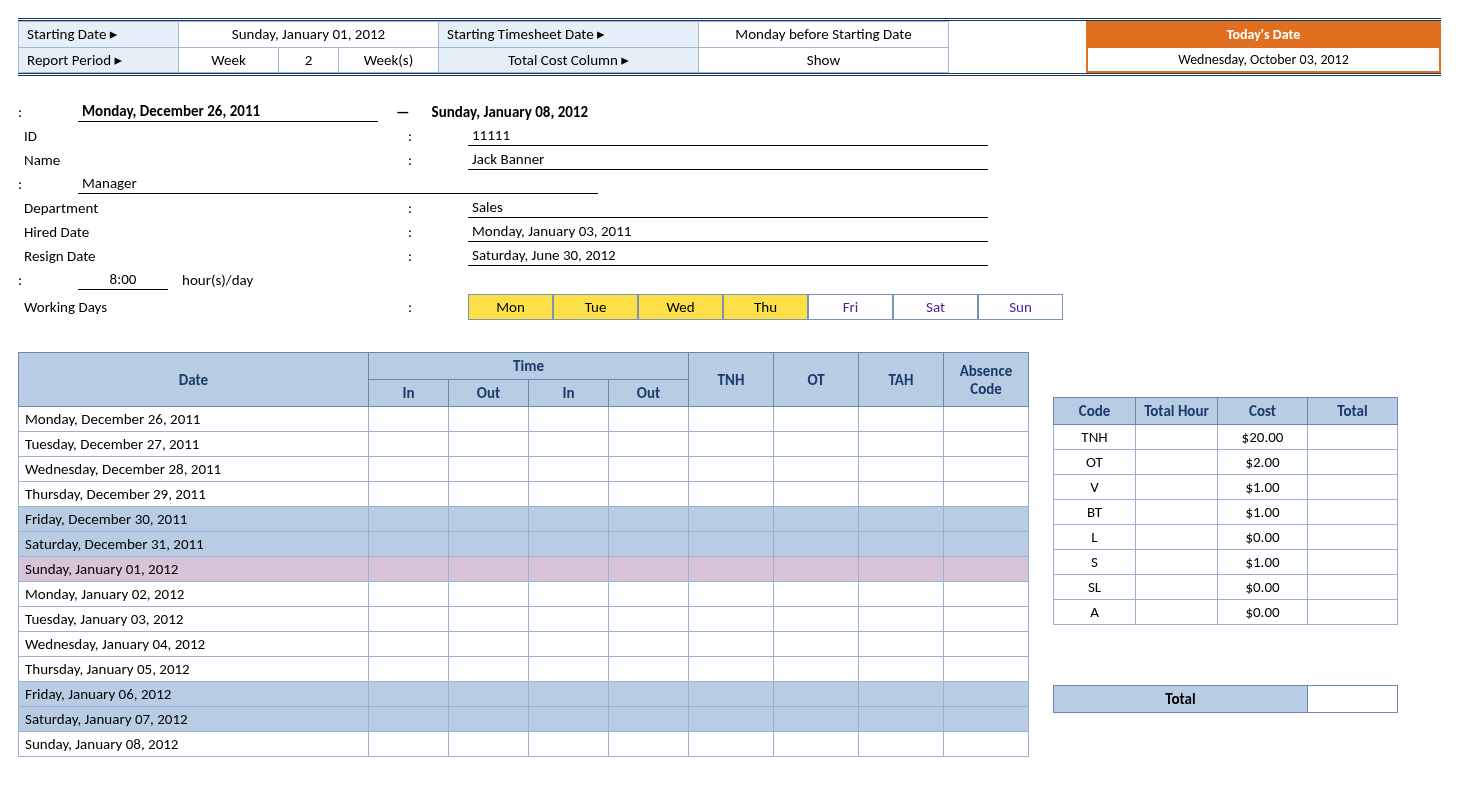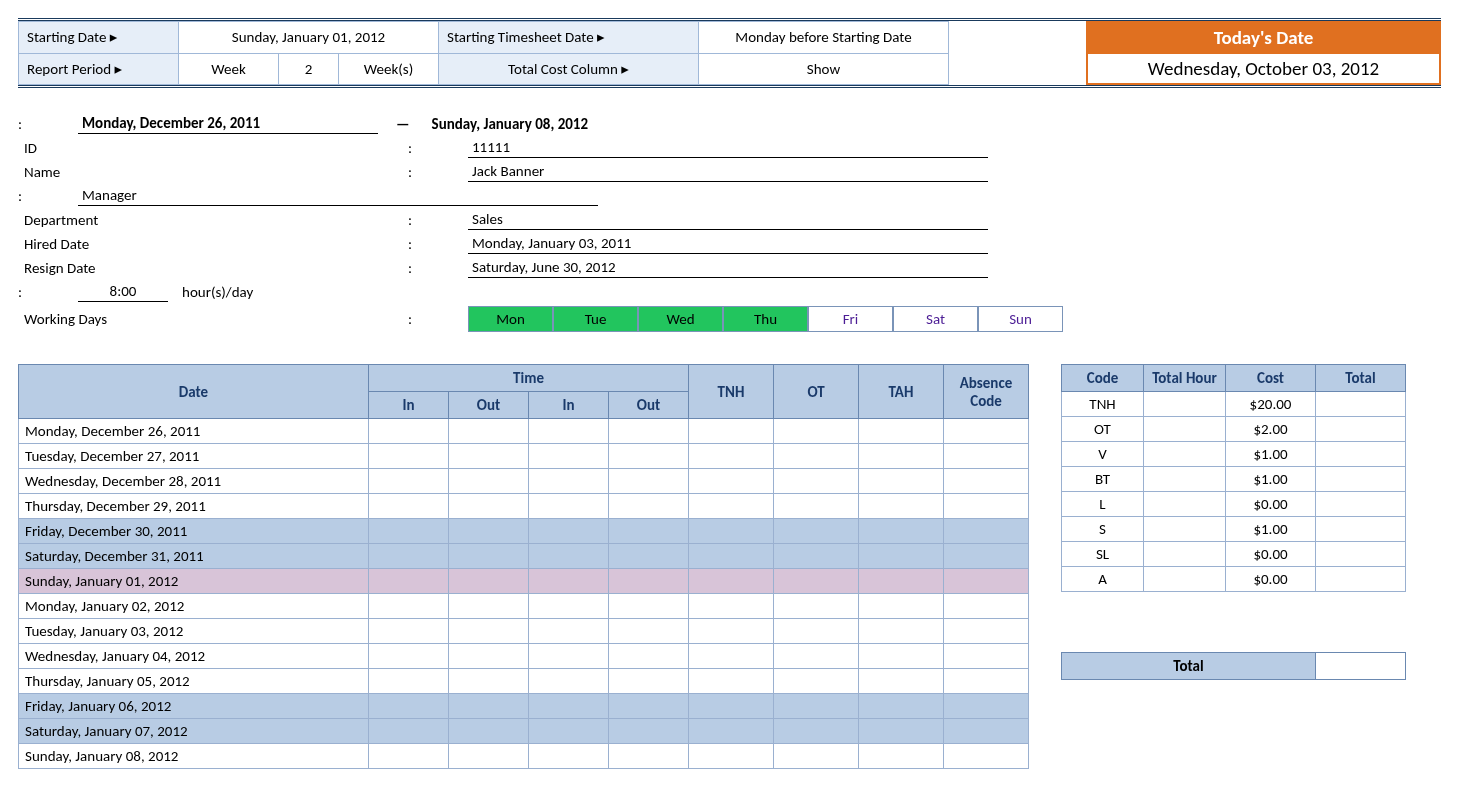--- a/index.html
+++ b/index.html
@@ -34,21 +34,21 @@
   .cell-white { background: #fff; text-align: center; }
   .today-box {
     margin-left: auto;
     width: 355px;
     border-collapse: collapse;
   }
   .today-box td {
     border: 2px solid #e07020;
     padding: 3px 8px;
     text-align: center;
-    font-size: 19px;
+    font-size: 14px;
   }
   .today-header { background: #e07020; color: #fff; font-weight: bold; }
   
   .info-block {
     margin-top: 24px;
     margin-bottom: 30px;
   }
   .info-row {
     display: flex;
     align-items: center;
@@ -65,25 +65,25 @@
   .info-val.short { min-width: 90px; text-align: center; }
   .dash { padding: 0 18px; font-weight: bold; }
   .hours-unit { padding-left: 14px; }
   
   .day-btns { display: flex; gap: 0; }
   .day-btn {
     width: 85px;
     text-align: center;
     border: 1px solid #7a94b8;
     padding: 3px 0;
-    background: #22c55e;
+    background: #fde047;
   }
   .day-btn.off { background: #fff; color: #4c1d95; }
   
-  .main-area { display: flex; gap: 32px; align-items: flex-start; }
+  .main-area { display: flex; gap: 24px; align-items: center; }
   
   table.grid {
     border-collapse: collapse;
   }
   table.grid th {
     background: #b8cce4;
     border: 1px solid #6a88b0;
     padding: 4px 6px;
     font-weight: bold;
     color: #1a3a6a;

